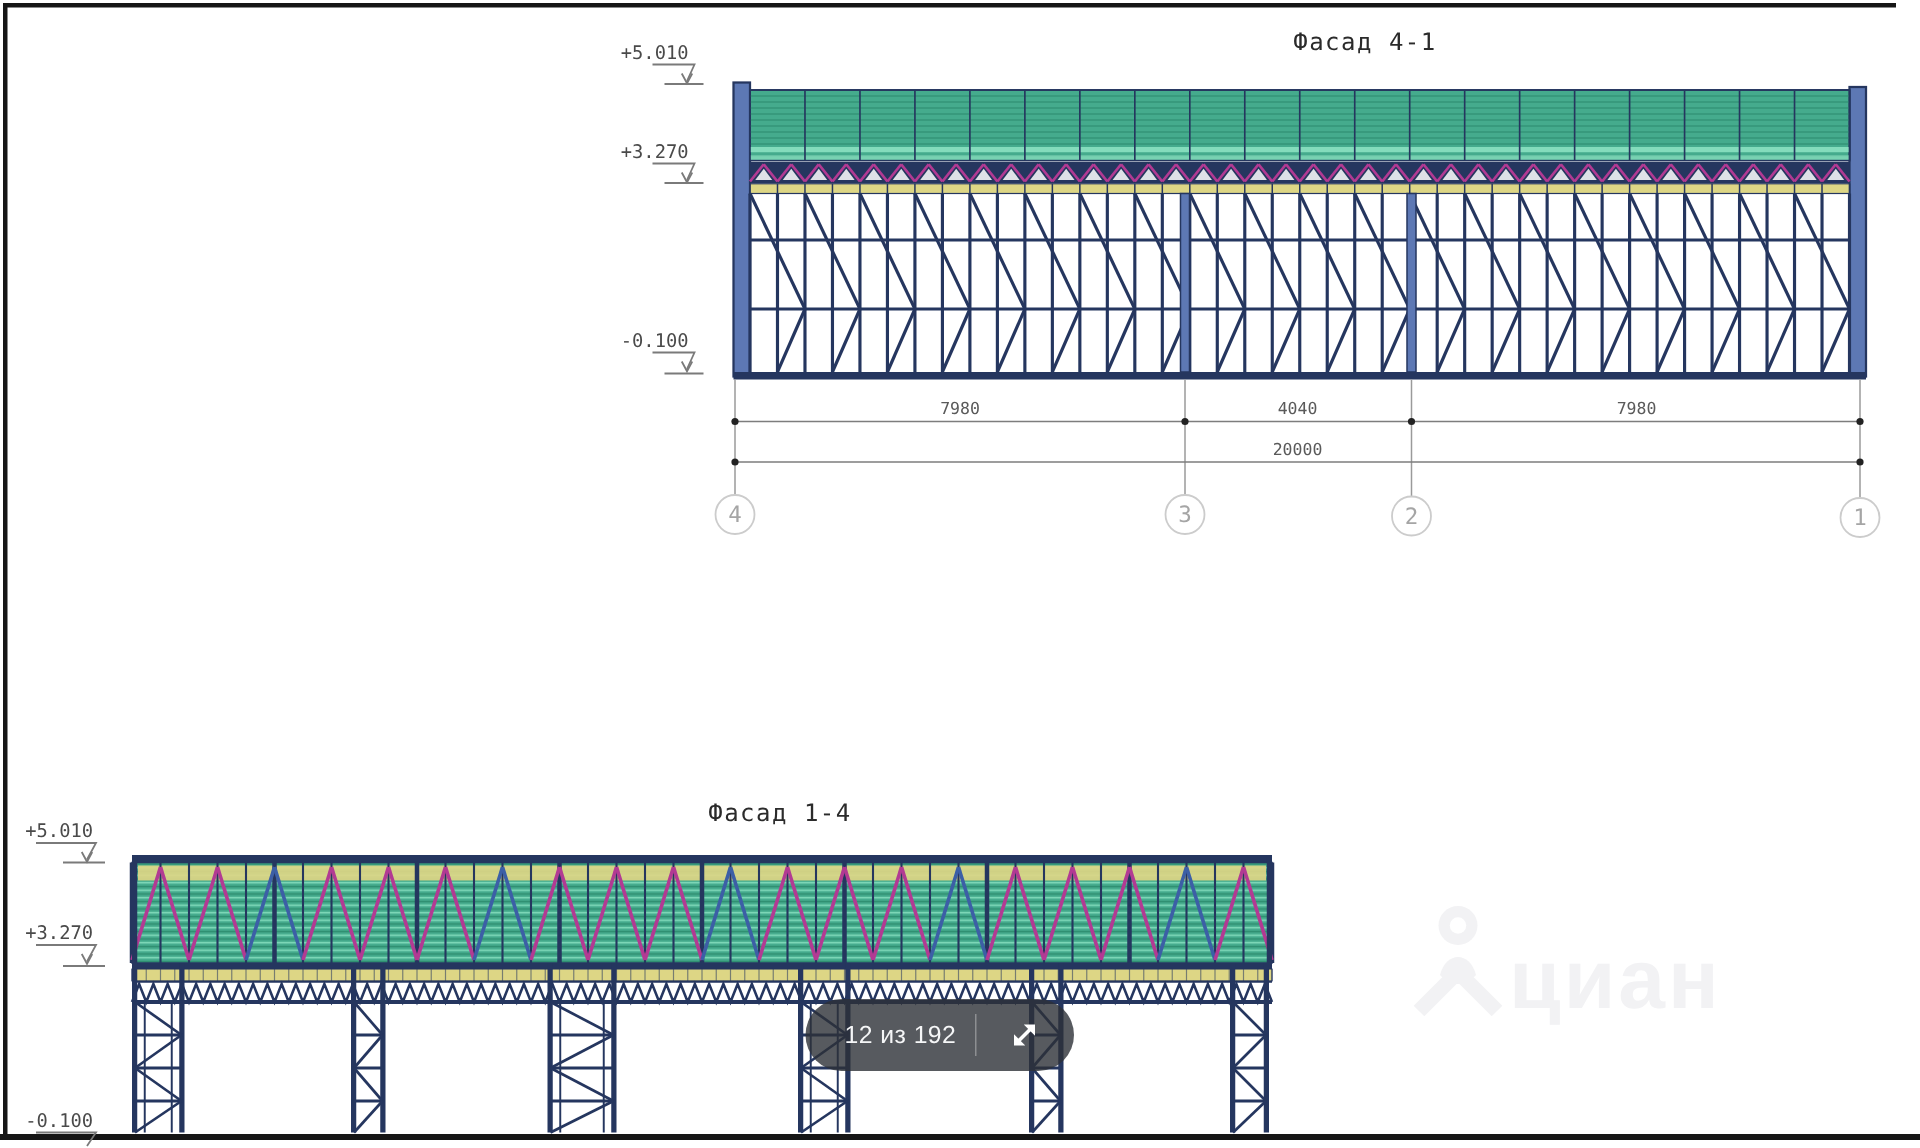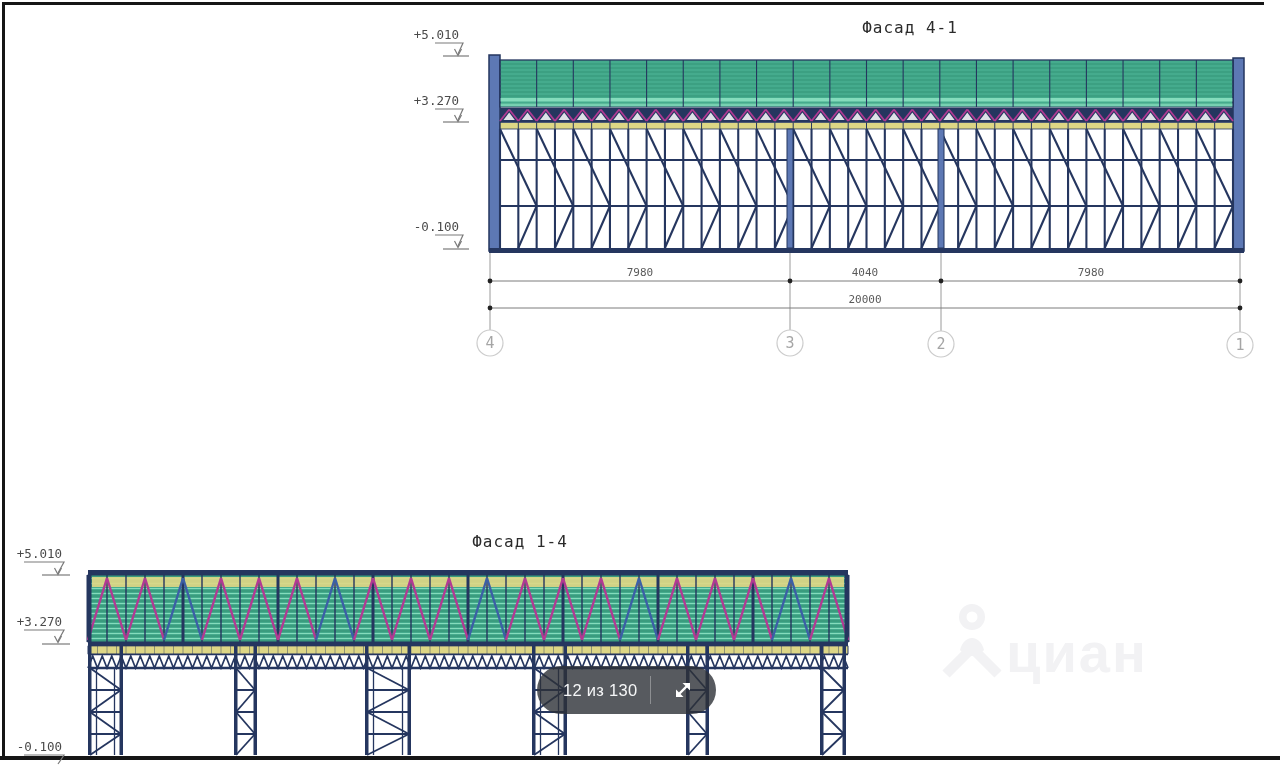--- a/index.html
+++ b/index.html
@@ -679,20 +679,20 @@
   <g style="fill:var(--watermark-gray)">
     <circle cx="44" cy="27" r="13"></circle>
     <circle cx="44" cy="27" r="5.5" fill="#ffffff"></circle>
     <path d="M32 60 C36 44 52 44 56 60 L50 66 L38 66 Z"></path>
     <polyline points="18,84 44,58 70,84" fill="none" style="stroke:var(--watermark-gray)" stroke-width="10"></polyline>
     <text x="78" y="82" font-size="56" font-weight="bold" letter-spacing="2" font-family="Liberation Sans, sans-serif">циан</text>
   </g>
 </svg>
 
 <div class="pager" style="background:var(--pager-bg)">
-  <span class="pager-text">12 из 130</span>
+  <span class="pager-text">12 из 192</span>
   <div class="pager-divider"></div>
   <svg class="pager-expand" viewBox="0 0 28 28">
     <line x1="9.5" y1="18.5" x2="18.5" y2="9.5" stroke="#ffffff" stroke-width="2.4"></line>
     <polygon points="21,7 13.5,7 21,14.5" fill="#ffffff"></polygon>
     <polygon points="7,21 14.5,21 7,13.5" fill="#ffffff"></polygon>
   </svg>
 </div>
 
 </body></html>

